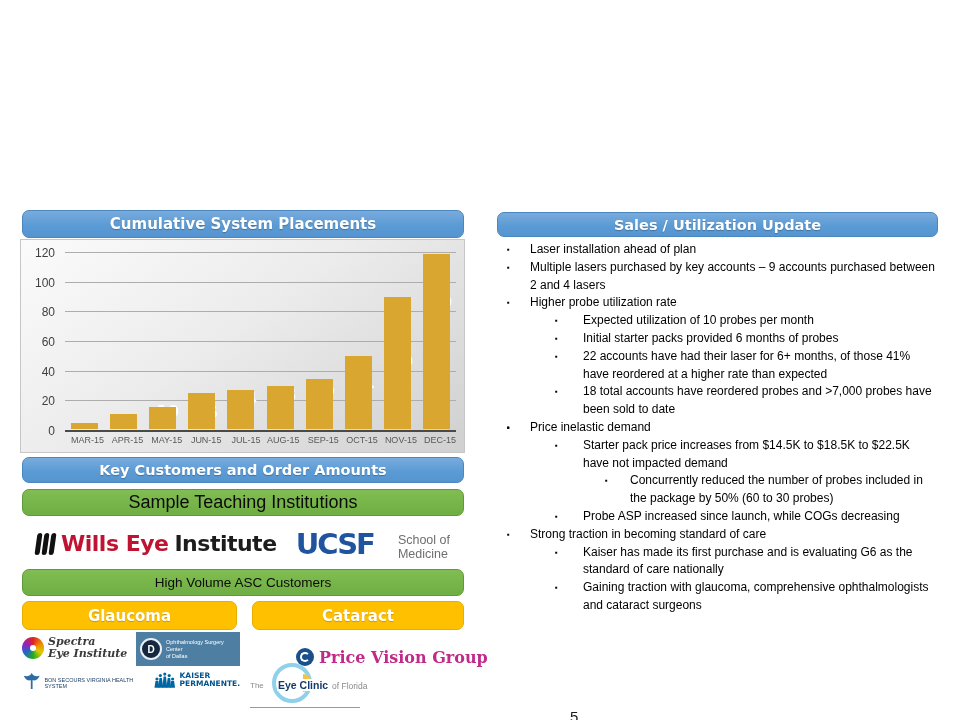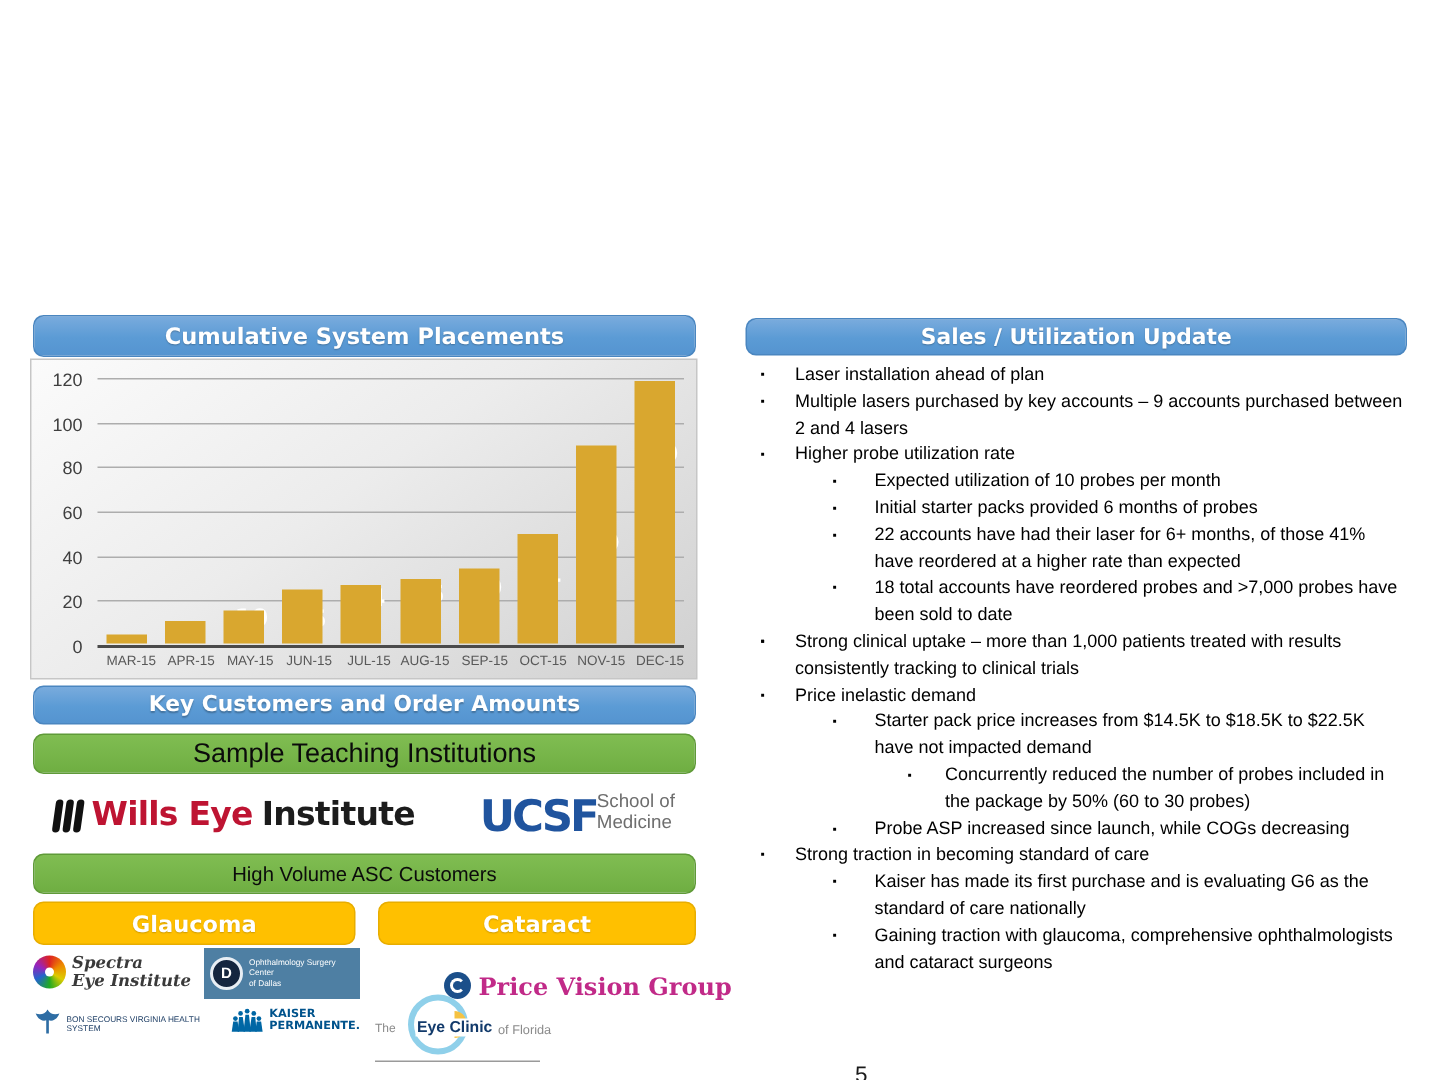--- a/index.html
+++ b/index.html
@@ -49,21 +49,21 @@
 
   
   #teach-logos{position:absolute;left:22px;top:489px;width:442px;height:45px;
                display:flex;align-items:center;justify-content:space-between;padding:0 14px;box-sizing:border-box;}
   .wills{display:flex;align-items:center;gap:6px;font-family:"DejaVu Sans",sans-serif;
          font-weight:bold;font-size:22px;}
   .wills-bars{display:flex;gap:2px;transform:skewX(-8deg);}
   .wills-bars i{display:block;width:5px;height:22px;background:#111;border-radius:3px;}
   .wills-red{color:#be1432;letter-spacing:-0.5px;}
   .wills-black{color:#1c1c1c;letter-spacing:-0.5px;}
-  .ucsf{display:flex;align-items:flex-start;gap:0;}
+  .ucsf{display:flex;align-items:flex-end;gap:24px;}
   .ucsf-mark{font-family:"DejaVu Sans",sans-serif;font-weight:bold;font-size:29px;color:#20549e;letter-spacing:-2px;}
   .ucsf-school{color:#6e6e6e;font-size:12.5px;line-height:14px;}
 
   
   .logo-abs{position:absolute;}
   #glaucoma-logos{left:22px;top:600px;width:218px;height:60px;}
   #cataract-logos{left:250px;top:613px;width:216px;height:62px;}
 
   .spectra{left:0;top:0;width:112px;height:32px;display:flex;align-items:center;gap:4px;background:#fff;}
   .swirl{width:22px;height:22px;border-radius:50%;flex:0 0 22px;
@@ -244,21 +244,21 @@
   <div class="banner blue" id="hdr-sales">Sales / Utilization Update</div>
   <div id="bullets">
       <div class="bullet l1"><span class="marker">▪</span><span>Laser installation ahead of plan</span></div>
       <div class="bullet l1"><span class="marker">▪</span><span>Multiple lasers purchased by key accounts – 9 accounts purchased between 2 and 4 lasers</span></div>
       <div class="bullet l1"><span class="marker">▪</span><span>Higher probe utilization rate</span></div>
       <div class="bullet l2"><span class="marker">▪</span><span>Expected utilization of 10 probes per month</span></div>
       <div class="bullet l2"><span class="marker">▪</span><span>Initial starter packs provided 6 months of probes</span></div>
       <div class="bullet l2"><span class="marker">▪</span><span>22 accounts have had their laser for 6+ months, of those 41% have reordered at a higher rate than expected</span></div>
       <div class="bullet l2"><span class="marker">▪</span><span>18 total accounts have reordered probes and &gt;7,000 probes have been sold to date</span></div>
       <div class="bullet l1"><span class="marker">▪</span></div>
-      <div class="bullet l1"><span class="marker">▪</span><span>Strong clinical uptake – more than 1,000 patients treated with results consistently tracking to clinical trials</span></div>
+      <div class="bullet l1"><span class="marker">▪</span></div>
       <div class="bullet l1"><span class="marker">▪</span><span>Price inelastic demand</span></div>
       <div class="bullet l2"><span class="marker">▪</span><span>Starter pack price increases from $14.5K to $18.5K to $22.5K have not impacted demand</span></div>
       <div class="bullet l3"><span class="marker">▪</span><span>Concurrently reduced the number of probes included in the package by 50% (60 to 30 probes)</span></div>
       <div class="bullet l2"><span class="marker">▪</span><span>Probe ASP increased since launch, while COGs decreasing</span></div>
       <div class="bullet l1"><span class="marker">▪</span><span>Strong traction in becoming standard of care</span></div>
       <div class="bullet l2"><span class="marker">▪</span><span>Kaiser has made its first purchase and is evaluating G6 as the standard of care nationally</span></div>
       <div class="bullet l2"><span class="marker">▪</span><span>Gaining traction with glaucoma, comprehensive ophthalmologists and cataract surgeons</span></div>
     </div>
 
   <div id="page-num">5</div>

